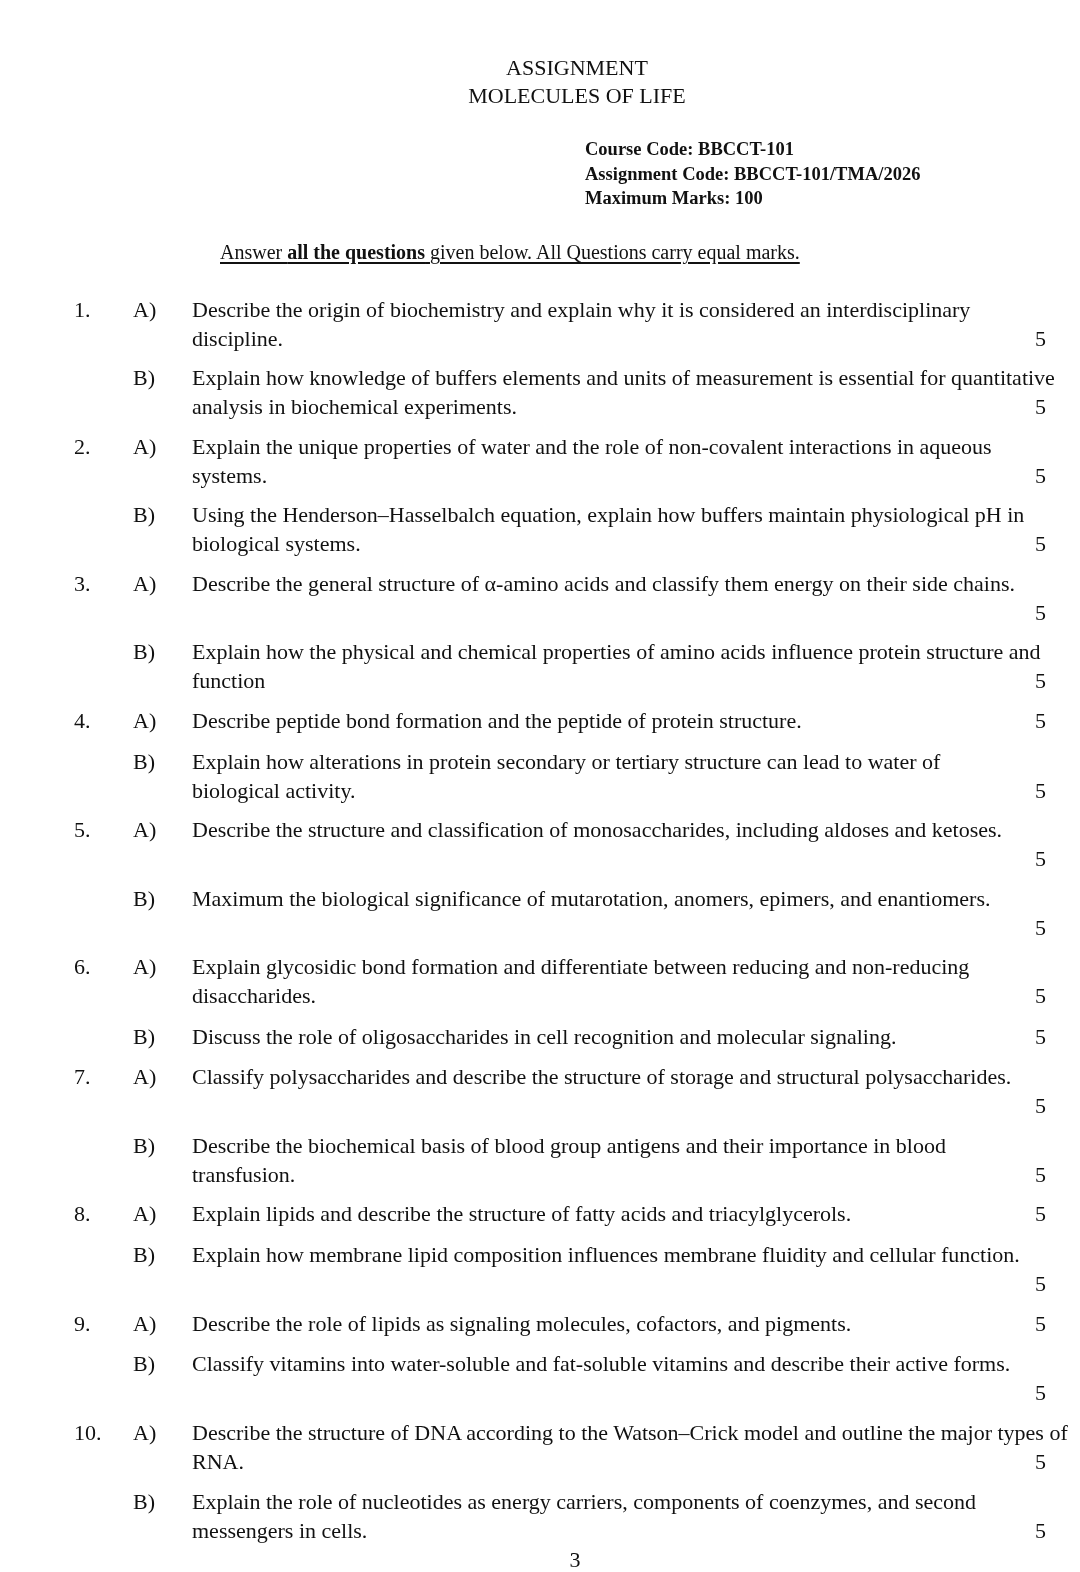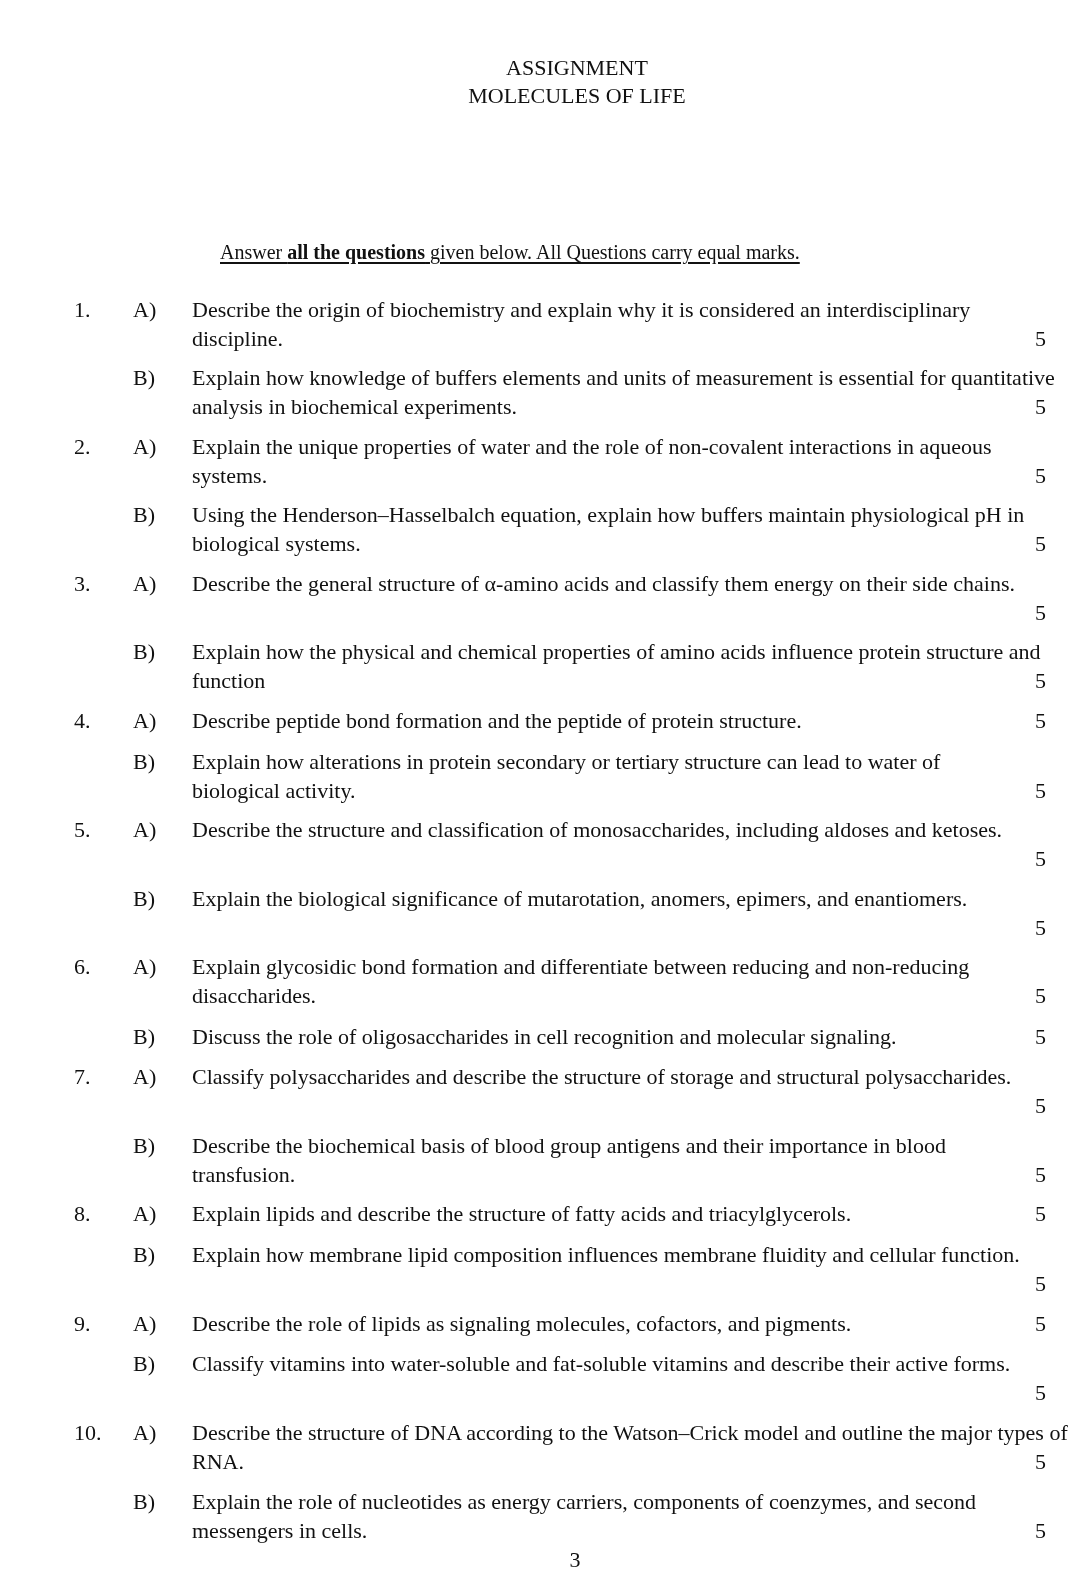--- a/index.html
+++ b/index.html
@@ -96,20 +96,25 @@
   }
 </style>
 </head>
 <body>
 
 <div class="page">
 
   <div class="title t1">ASSIGNMENT</div>
   <div class="title t2">MOLECULES OF LIFE</div>
 
+  <div class="codes">
+    <div>Course Code: BBCCT-101</div>
+    <div>Assignment Code: BBCCT-101/TMA/2026</div>
+    <div>Maximum Marks: 100</div>
+  </div>
 
   <div class="instruction"><span>Answer </span><b>all the questions</b><span> given below. All Questions carry equal marks.</span></div>
 
   <div class="q" style="top:279px">
     <span class="num">1.</span>
     <span class="part">A)</span>
     <span class="text">Describe the origin of biochemistry and explain why it is considered an interdisciplinary discipline.</span>
     <span class="marks" style="top:29px">5</span>
   </div>
 
@@ -160,21 +165,21 @@
 
   <div class="q" style="top:799px">
     <span class="num">5.</span>
     <span class="part">A)</span>
     <span class="text">Describe the structure and classification of monosaccharides, including aldoses and ketoses.</span>
     <span class="marks" style="top:29px">5</span>
   </div>
 
   <div class="q" style="top:868px">
     <span class="part">B)</span>
-    <span class="text">Explain the biological significance of mutarotation, anomers, epimers, and enantiomers.</span>
+    <span class="text">Maximum the biological significance of mutarotation, anomers, epimers, and enantiomers.</span>
     <span class="marks" style="top:29px">5</span>
   </div>
 
   <div class="q" style="top:936px">
     <span class="num">6.</span>
     <span class="part">A)</span>
     <span class="text">Explain glycosidic bond formation and differentiate between reducing and non-reducing disaccharides.</span>
     <span class="marks" style="top:29px">5</span>
   </div>
 

